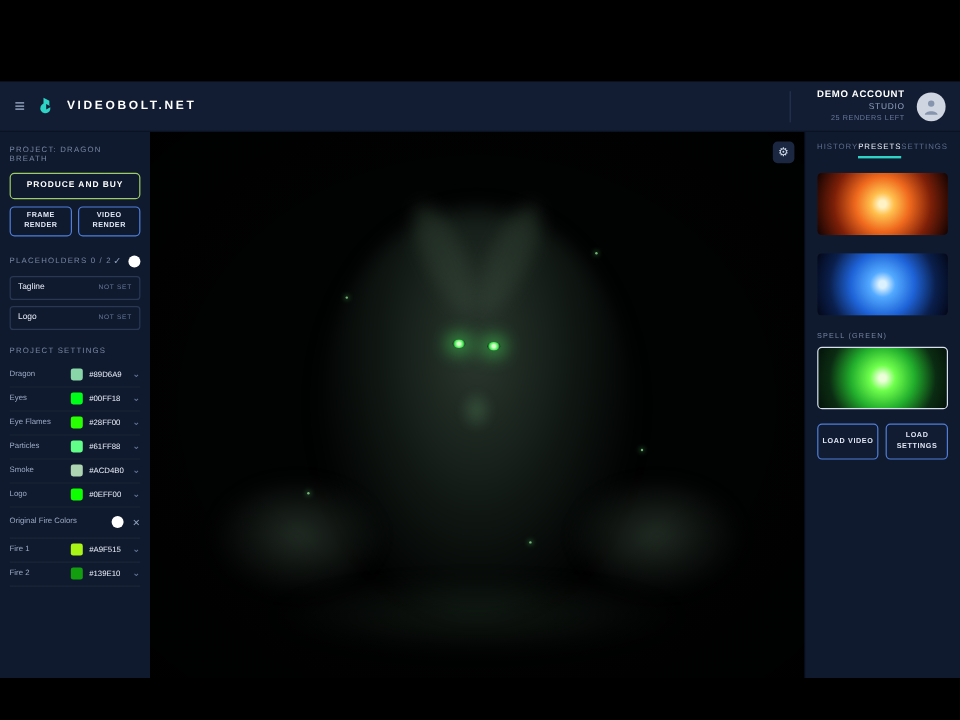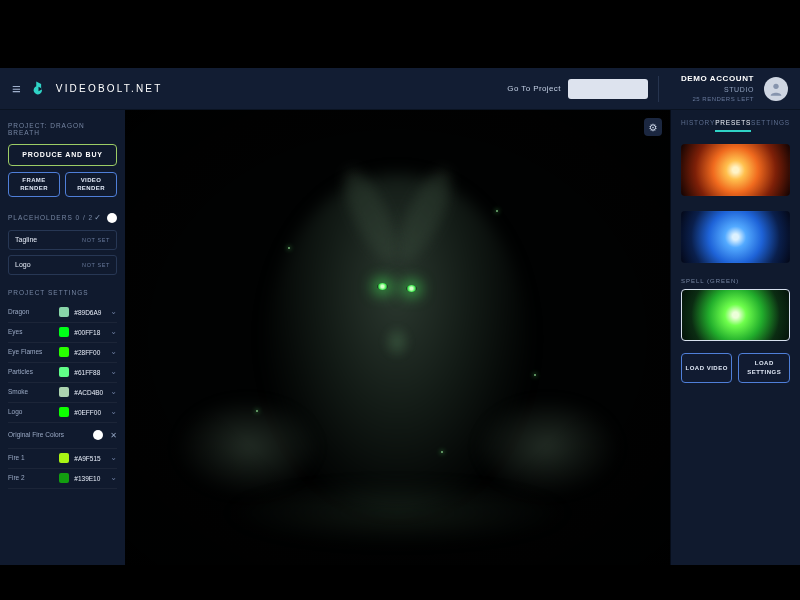--- a/index.html
+++ b/index.html
@@ -12,21 +12,21 @@
     position: absolute; top: 68px; left: 0; width: 800px; height: 497px;
     background: #0f1829; display: flex; flex-direction: column;
   }
   
   .topbar {
     flex: 0 0 42px; background: #121d33; display: flex; align-items: center;
     padding: 0 12px; gap: 10px; border-bottom: 1px solid #0a1322;
   }
   .hamburger { color: #9fb0cc; font-size: 15px; line-height: 1; cursor: pointer; }
   .logo { display: flex; align-items: center; gap: 7px; }
-  .brand { color: #fff; font-size: 10px; font-weight: normal; letter-spacing: 2.2px; }
+  .brand { color: #fff; font-size: 10px; font-weight: bold; letter-spacing: 2.2px; }
   .topbar-spacer { flex: 1; }
   .goto { display: flex; align-items: center; gap: 7px; }
   .goto-label { color: #c3cfe3; font-size: 8px; letter-spacing: 0.4px; }
   .goto-input {
     width: 80px; height: 20px; background: #dde3ee; border: none;
     border-radius: 3px; font-size: 8px; padding: 0 5px; color: #223;
   }
   .vdivider { width: 1px; height: 26px; background: #26344f; }
   .account { text-align: right; line-height: 1.35; }
   .account-name { color: #fff; font-size: 8px; font-weight: bold; letter-spacing: 0.6px; margin-left: 12px; }
@@ -177,24 +177,20 @@
   <div class="topbar">
     <span class="hamburger">≡</span>
     <div class="logo">
       <svg width="18" height="18" viewBox="0 0 24 24">
         <path d="M7 2 L13.5 5.2 V10.2 A5.6 5.6 0 1 1 7 8.4 Z" fill="#2fd3c6"></path>
         <path d="M10 9 L15.5 12 L10 15 Z" fill="#121d33"></path>
       </svg>
       <span class="brand">VIDEOBOLT.NET</span>
     </div>
     <div class="topbar-spacer"></div>
-    <div class="goto">
-      <span class="goto-label">Go To Project</span>
-      <input class="goto-input" type="text" style="">
-    </div>
     <div class="vdivider"></div>
     <div class="account">
       <div class="account-name">DEMO ACCOUNT</div>
       <div class="account-plan">STUDIO</div>
       <div class="account-renders">25 RENDERS LEFT</div>
     </div>
     <div class="avatar">
       <svg width="16" height="16" viewBox="0 0 24 24">
         <circle cx="12" cy="8" r="4" fill="#8694ad"></circle>
         <path d="M4 22 C4 16 20 16 20 22 Z" fill="#8694ad"></path>

